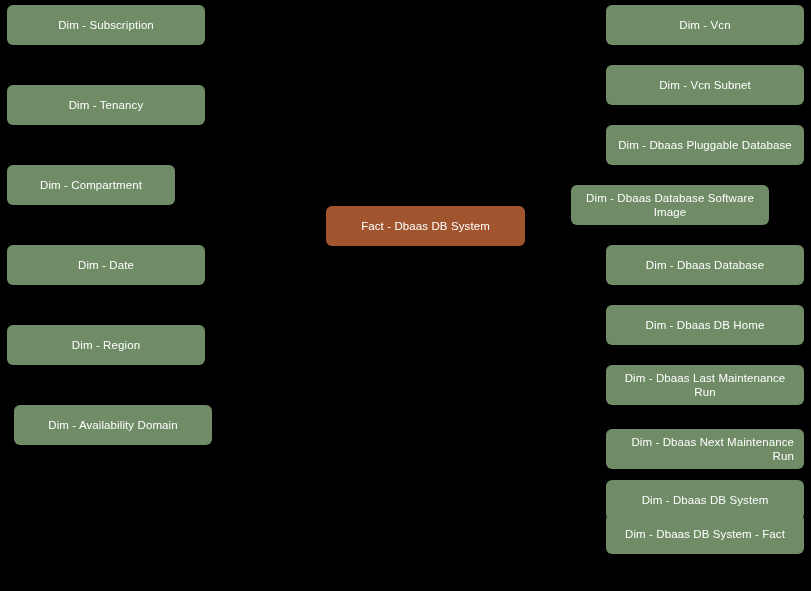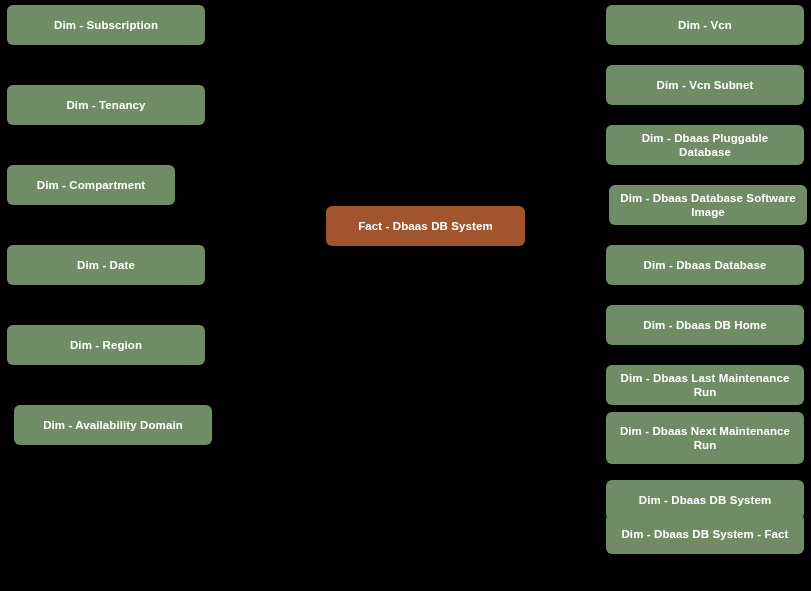--- a/index.html
+++ b/index.html
@@ -20,21 +20,21 @@
   }
   .node {
     position: absolute;
     box-sizing: border-box;
     display: flex;
     align-items: center;
     justify-content: center;
     text-align: center;
     border-radius: 6px;
     color: #ffffff;
-    font-weight: bold;
+    font-weight: normal;
     font-size: 11.5px;
     line-height: 14px;
     letter-spacing: 0.1px;
     padding: 2px 10px;
     font-family: "Liberation Sans", sans-serif;
     -webkit-font-smoothing: antialiased;
   }
   .node.dim {
     background: #6f8c66;
   }
@@ -75,33 +75,33 @@
   <div id="right-column">
       <div class="node dim" style="left: 606px; top: 5px; width: 198px; height: 40px;">
         <span class="node-label">Dim - Vcn</span>
       </div>
       <div class="node dim" style="left: 606px; top: 65px; width: 198px; height: 40px;">
         <span class="node-label">Dim - Vcn Subnet</span>
       </div>
       <div class="node dim" style="left: 606px; top: 125px; width: 198px; height: 40px;">
         <span class="node-label">Dim - Dbaas Pluggable Database</span>
       </div>
-      <div class="node dim" style="left: 609px; top: 185px; width: 198px; height: 40px;">
+      <div class="node dim" style="left: 571px; top: 185px; width: 198px; height: 40px;">
         <span class="node-label">Dim - Dbaas Database Software Image</span>
       </div>
       <div class="node dim" style="left: 606px; top: 245px; width: 198px; height: 40px;">
         <span class="node-label">Dim - Dbaas Database</span>
       </div>
       <div class="node dim" style="left: 606px; top: 305px; width: 198px; height: 40px;">
         <span class="node-label">Dim - Dbaas DB Home</span>
       </div>
       <div class="node dim" style="left: 606px; top: 365px; width: 198px; height: 40px;">
         <span class="node-label">Dim - Dbaas Last Maintenance Run</span>
       </div>
-      <div class="node dim" style="left: 606px; top: 412px; width: 198px; height: 52px;">
+      <div class="node dim" style="left: 606px; top: 429px; width: 198px; height: 40px; text-align: right;">
         <span class="node-label">Dim - Dbaas Next Maintenance Run</span>
       </div>
       <div class="node dim" style="left: 606px; top: 480px; width: 198px; height: 40px;">
         <span class="node-label">Dim - Dbaas DB System</span>
       </div>
       <div class="node dim" style="left: 606px; top: 514px; width: 198px; height: 40px;">
         <span class="node-label">Dim - Dbaas DB System - Fact</span>
       </div>
     </div>
 

